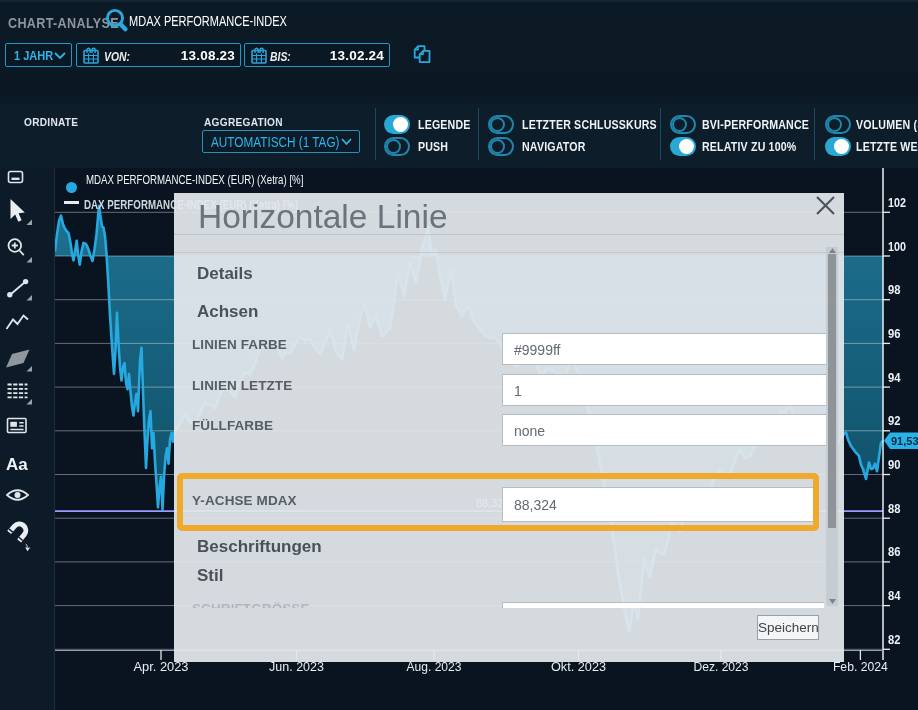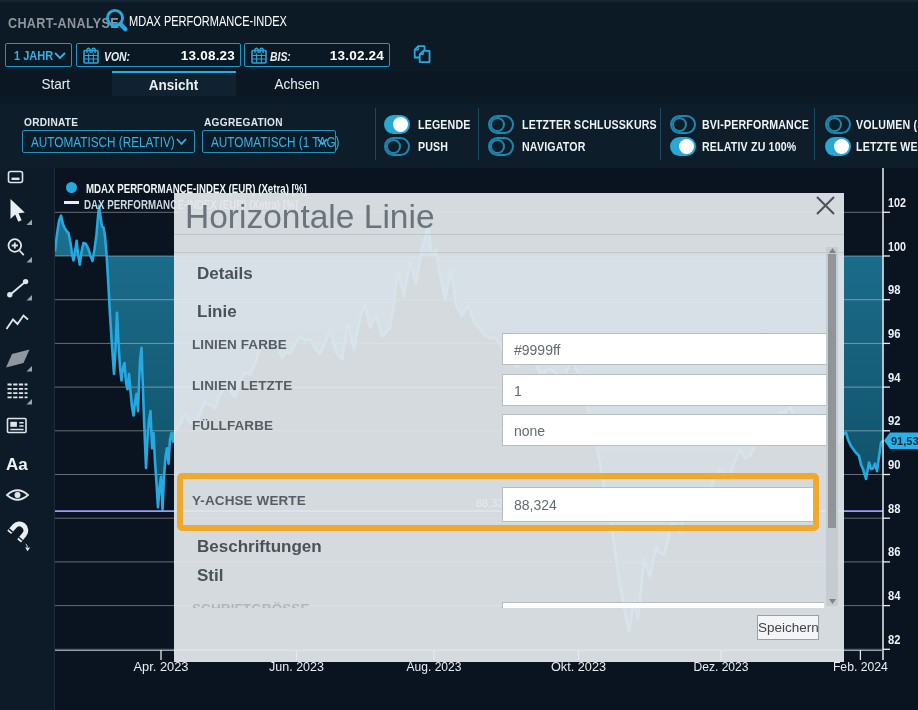--- a/index.html
+++ b/index.html
@@ -76,34 +76,25 @@
 <svg class="abs" style="left:413px;top:45px" width="24" height="22">
  <g fill="none" stroke="#2aa8de" stroke-width="1.8" stroke-linejoin="round">
   <path d="M5.2 1.2 h6.3 v11.3 h-9.8 v-7.8 z"></path>
   <path d="M5.2 1.2 v3.5 h-3.5" stroke-width="1.4"></path>
   <path d="M10.2 5.8 h6.3 v11.3 h-9.8 v-7.8 z" fill="#0c1a26"></path>
   <path d="M10.2 5.8 v3.5 h-3.5" stroke-width="1.4"></path>
  </g>
 </svg>
 
 <div id="tabs"></div>
-<div class="tab" style="left:0;width:112px"><span>Start</span></div>
-<div class="tab" id="tabAnsicht"><span>Ansicht</span></div>
-<div class="tab" style="left:236px;width:122px"><span>Achsen</span></div>
 
 <div id="ribbon"></div>
 <div class="riblab" style="left:24px">ORDINATE</div>
-<div class="ribdd" style="left:22px;width:173px">
-      <span>AUTOMATISCH (RELATIV)</span>
- <svg class="abs" style="right:6px;top:7px" width="12" height="9">
-        <path d="M1 1 L5.5 6 L10 1" fill="none" stroke="#2fb3e8" stroke-width="1.8"></path>
-      </svg>
-    </div>
 <div class="riblab" style="left:204px">AGGREGATION</div>
-<div class="ribdd" style="left:202px;width:134px">
+<div class="ribdd" style="left:202px;width:158px">
       <span>AUTOMATISCH (1 TAG)</span>
  <svg class="abs" style="right:6px;top:7px" width="12" height="9">
         <path d="M1 1 L5.5 6 L10 1" fill="none" stroke="#2fb3e8" stroke-width="1.8"></path>
       </svg>
     </div>
 <div class="vsep" style="left:375px"></div>
 <div class="vsep" style="left:478px"></div>
 <div class="vsep" style="left:660px"></div>
 <div class="vsep" style="left:814px"></div>
 <div class="tg on" style="left:384px;top:115px">
@@ -198,21 +189,21 @@
  <text x="296.5" y="671" font-size="13" fill="#e8edf1" text-anchor="middle" textLength="55" lengthAdjust="spacingAndGlyphs">Jun. 2023</text>
  <text x="434" y="671" font-size="13" fill="#e8edf1" text-anchor="middle" textLength="55" lengthAdjust="spacingAndGlyphs">Aug. 2023</text>
  <text x="578.5" y="671" font-size="13" fill="#e8edf1" text-anchor="middle" textLength="55" lengthAdjust="spacingAndGlyphs">Okt. 2023</text>
  <text x="721" y="671" font-size="13" fill="#e8edf1" text-anchor="middle" textLength="55" lengthAdjust="spacingAndGlyphs">Dez. 2023</text>
  <text x="860.4" y="671" font-size="13" fill="#e8edf1" text-anchor="middle" textLength="55" lengthAdjust="spacingAndGlyphs">Feb. 2024</text>
  <polygon points="884,440.5 890,432.5 920,432.5 920,449 890,449" fill="#29b2e8"></polygon>
  <text x="891" y="445" font-size="11" font-weight="bold" fill="#062a40">91,53%</text>
 </svg>
 
 <div class="abs" style="left:66px;top:182px;width:11px;height:11px;border-radius:50%;background:#25a9e0"></div>
-<div class="abs" style="left:86px;top:181px;font-size:13px;font-weight:bold;color:#f2f6f8"><span class="cx" style="transform:scaleX(0.745)">MDAX PERFORMANCE-INDEX (EUR) (Xetra) [%]</span></div>
+<div class="abs" style="left:86px;top:172px;font-size:13px;font-weight:normal;color:#f2f6f8"><span class="cx" style="transform:scaleX(0.745)">MDAX PERFORMANCE-INDEX (EUR) (Xetra) [%]</span></div>
 <div class="abs" style="left:64px;top:201px;width:15px;height:3px;background:#e6ecf0"></div>
 <div class="abs" style="left:84px;top:197px;font-size:13px;font-weight:bold;color:#cfd8de"><span class="cx" style="transform:scaleX(0.75)">DAX PERFORMANCE-INDEX (EUR) (Xetra) [%]</span></div>
 
 <svg class="abs" style="left:0;top:168px" width="55" height="542" viewBox="0 0 55 542">
  <g stroke="#dfe6ea" fill="none" stroke-width="1.6">
   <rect x="8.5" y="3.5" width="14" height="11" rx="2"></rect>
   <path d="M11.5 10.8 h8" stroke-width="2.4"></path>
  </g>
  <path d="M10.5 31 L10.5 51 L15.2 46.6 L18.3 53.8 L21.6 52.2 L18.6 45.2 L24.8 44.6 Z" fill="#e8eef2"></path>
  <path d="M26.5 57 l5.5 0 l0 -5.5 z" fill="#9aa4ab"></path>
@@ -247,41 +238,41 @@
   <circle cx="17.5" cy="327" r="3" fill="#dfe6ea"></circle>
  </g>
  <g transform="rotate(40 18 364)">
   <path d="M11.5 370 V362 a6.5 6.5 0 0 1 13 0 V370" fill="none" stroke="#e8eef2" stroke-width="5"></path>
   <path d="M9 367.5 h5 M22 367.5 h5" stroke="#0d1b28" stroke-width="1.4"></path>
  </g>
  <path d="M25 375.5 q3.5 1.5 2.5 4.5 l2.8 -0.8 l-2.8 4 l-2.4 -4 l1.6 0.6 q0.6 -2.6 -1.7 -4.3 z" fill="#dfe6ea"></path>
 </svg>
 
 <div class="abs" id="modal" style="left:174px;top:193px;width:670px;height:469px;background:rgba(228,233,237,0.935);overflow:hidden">
- <div class="abs" style="left:11px;top:5px;font-size:33.5px;color:#6b737d">Horizontale Linie</div>
+ <div class="abs" style="left:24px;top:5px;font-size:33.5px;color:#6b737d">Horizontale Linie</div>
  <svg class="abs" style="left:641px;top:2px" width="21" height="21">
   <path d="M2 2 L19 19 M19 2 L2 19" stroke="#4d5459" stroke-width="2.1"></path>
  </svg>
  <div class="abs" style="left:0;top:41px;width:670px;height:1px;background:rgba(160,170,178,0.45)"></div>
  <div class="abs" style="left:0;top:59px;width:670px;height:1px;background:rgba(160,170,178,0.4)"></div>
  <div class="mh" style="top:71px">Details</div>
- <div class="mh" style="top:109px">Linie</div>
+ <div class="mh" style="top:109px">Achsen</div>
  <div class="ml" style="top:144px">LINIEN FARBE</div>
  <div class="mi" style="top:140px">
         <span>#9999ff</span>
       </div>
  <div class="ml" style="top:185px">LINIEN LETZTE</div>
  <div class="mi" style="top:181px">
         <span>1</span>
       </div>
  <div class="ml" style="top:225px">FÜLLFARBE</div>
  <div class="mi" style="top:221px">
         <span>none</span>
       </div>
- <div class="ml" style="top:300px">Y-ACHSE WERTE</div>
+ <div class="ml" style="top:300px">Y-ACHSE MDAX</div>
  <div class="mi" style="left:328px;top:294px;width:312px;height:35px">
         <span style="top:9px">88,324</span>
       </div>
  <div class="abs" style="left:3px;top:280px;width:642px;height:58px;border:6px solid #efa92d;border-radius:5px"></div>
  <div class="mh" style="top:344px">Beschriftungen</div>
  <div class="mh" style="top:373px">Stil</div>
  <div class="abs" style="left:0;top:403px;width:650px;height:12px;overflow:hidden">
    <div class="ml" style="top:5px;color:#b0b6bc">SCHRIFTGRÖSSE</div>
    <div class="mi" style="top:6px;height:30px">
           <span></span>

